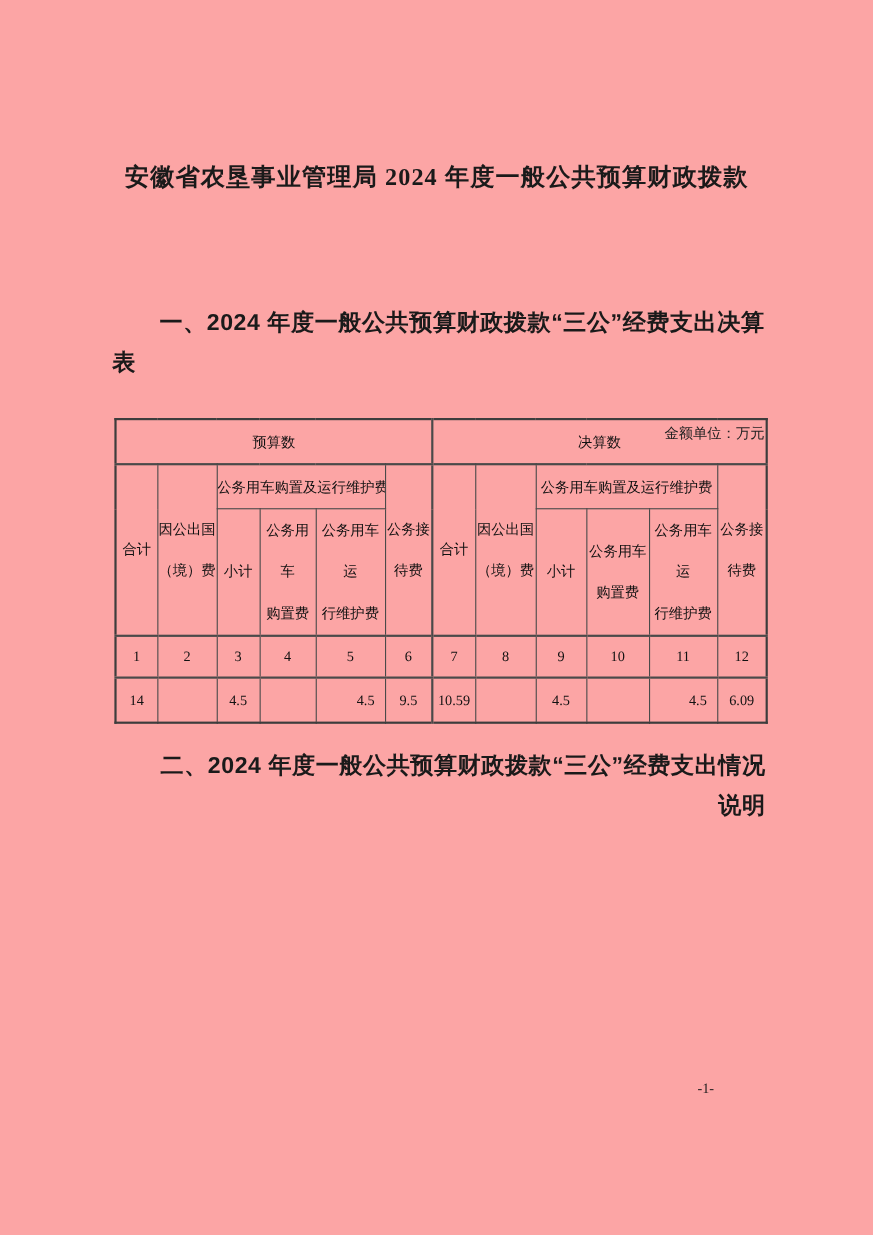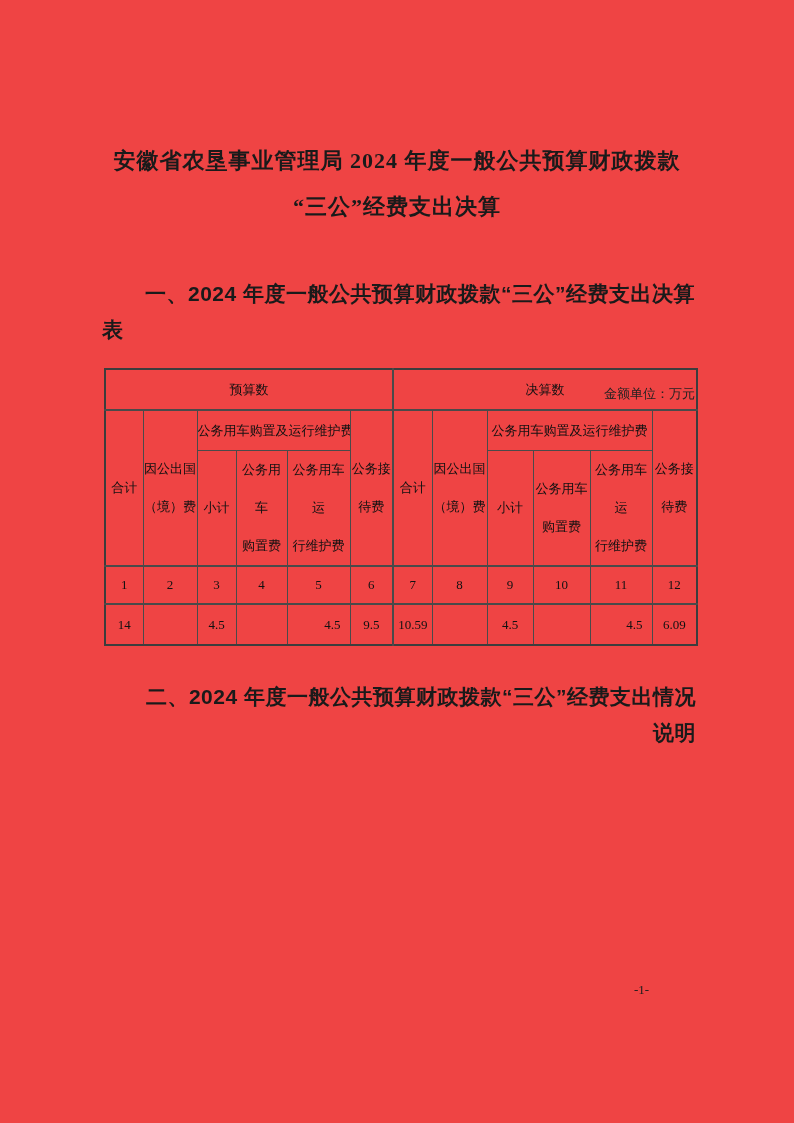--- a/index.html
+++ b/index.html
@@ -1,18 +1,18 @@
 <!DOCTYPE html>
 <html><head>
 <meta charset="utf-8">
 <style>
   html, body { margin:0; padding:0; background:#ffffff; }
   .page {
     position:relative; width:794px; height:1123px; margin:0 auto;
-    background:#ef4444; overflow:hidden;
+    background:#fca5a5; overflow:hidden;
     font-family:"Liberation Serif","DejaVu Serif",serif; color:#1a1a1a;
   }
   .doc-title {
     position:absolute; top:138px; left:40px; right:40px;
     text-align:center; font-weight:700; font-size:22px; line-height:46px;
     letter-spacing:1px;
   }
   .sec-heading {
     position:absolute; left:102px; width:594px;
     font-family:"Liberation Sans","DejaVu Sans",sans-serif;
@@ -20,21 +20,21 @@
     white-space:pre-line; text-indent:43px; letter-spacing:0.5px;
   }
   #section-one-heading { top:276px; }
   #section-two-heading { top:679px;text-align:right; }
   #section-two-sub-heading { top:751px; }
   .unit-label {
     position:absolute; top:351px; left:102px; width:593px;
     text-align:right; font-size:13px; color:#222;margin-top:34px;
   }
   .fin-table {
-    position:absolute; top:368px; left:104px; width:593px;
+    position:absolute; top:380px; left:104px; width:593px;
     border-collapse:collapse; table-layout:fixed;
     font-size:13px; color:#111; border:2px solid #3d3d3d;
   }
   .fin-table td {
     border:1px solid #4a4a4a; text-align:center; vertical-align:middle;
     padding:0; overflow:hidden;
   }
   .fin-table .hdr { white-space:pre-line; line-height:38px; }
   .fin-table .onerow { white-space:nowrap; }
   .fin-table tr.grp-row td { height:39px; border-bottom-width:2px; }
@@ -57,21 +57,20 @@
     position:absolute; top:982px; left:634px; font-size:13px; color:#1c1c1c;
   }
 </style>
 </head>
 <body>
 
 <div class="page">
 
   <div class="doc-title">
     <div>安徽省农垦事业管理局 2024 年度一般公共预算财政拨款</div>
-    <div>“三公”经费支出决算</div>
   </div>
 
   <div class="sec-heading" id="section-one-heading">一、2024 年度一般公共预算财政拨款“三公”经费支出决算
 表</div>
 
   <div class="unit-label">金额单位：万元</div>
 
   <table class="fin-table">
     <colgroup>
       <col style="width:38px">

